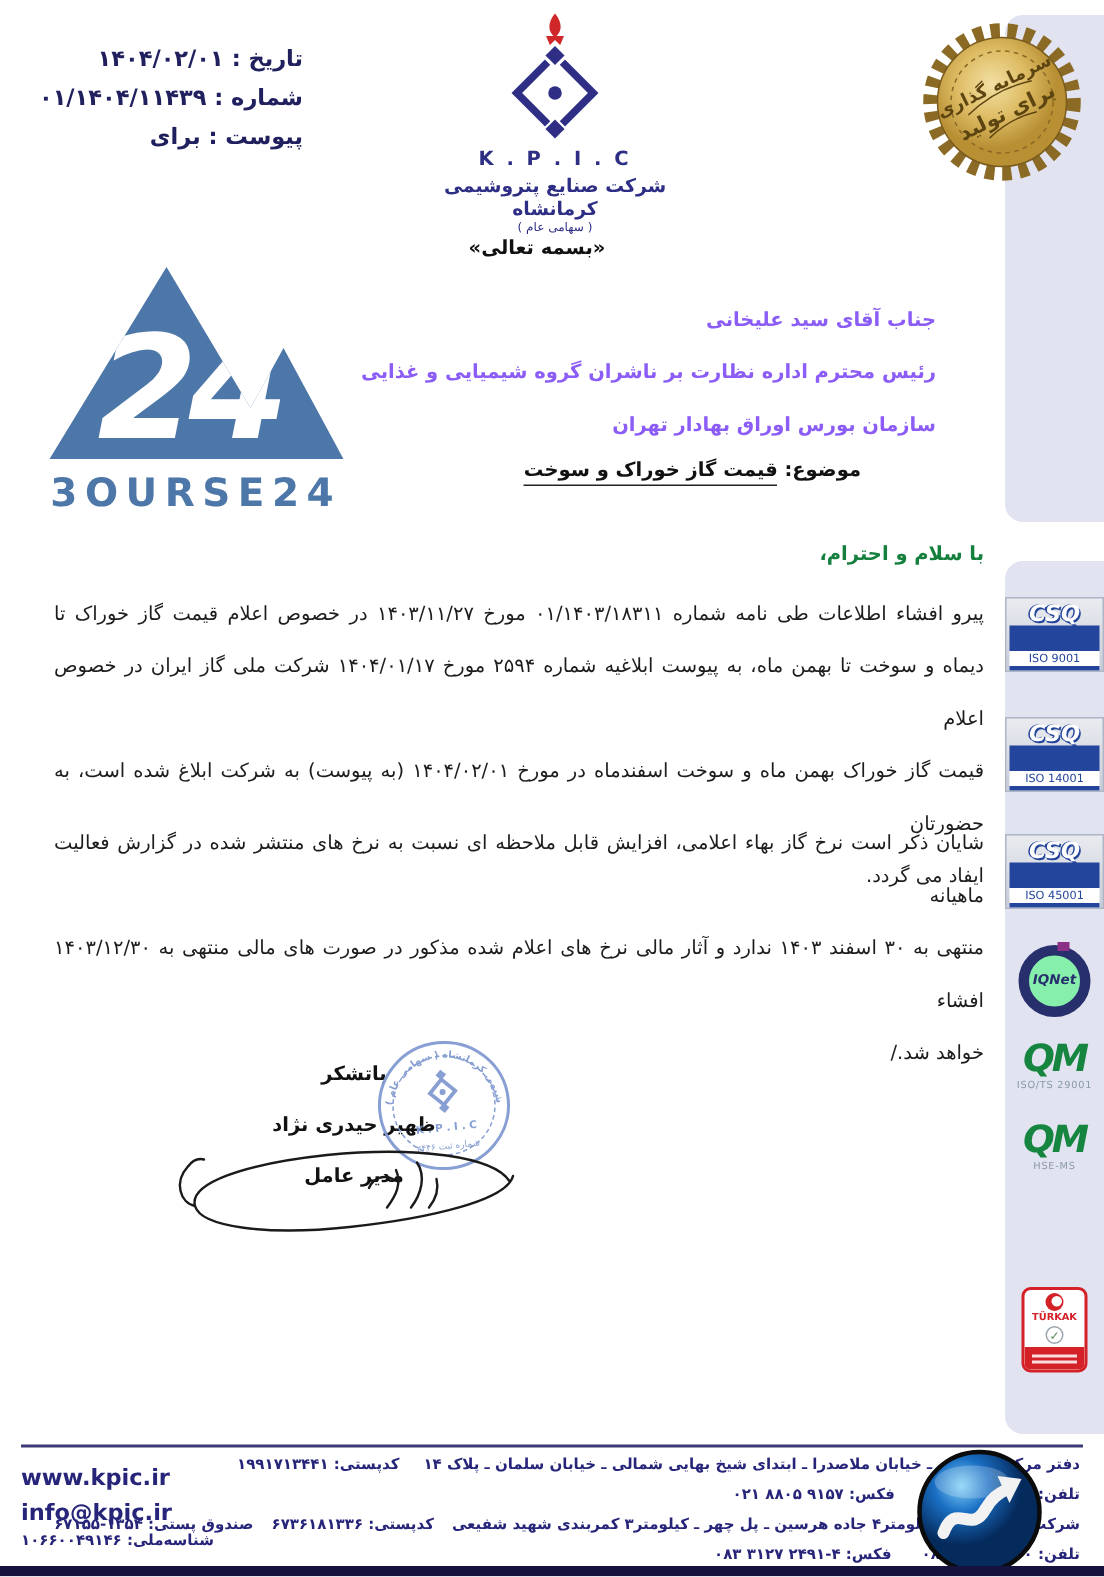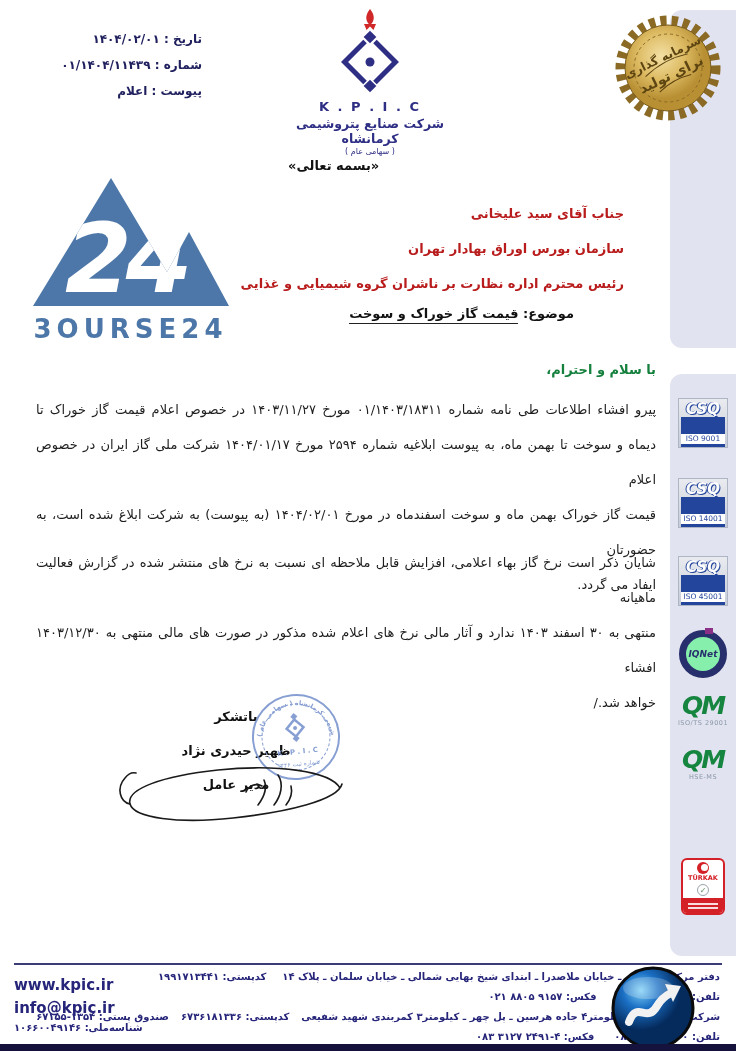--- a/index.html
+++ b/index.html
@@ -9,57 +9,57 @@
   .fa { direction:rtl; }
   .num { direction:ltr; unicode-bidi:isolate; }
 
   
   .strip { position:absolute; right:0; width:66px; background:#e2e3f0; border-radius:12px 0 0 12px; }
   .strip.seg1 { top:10px; height:338px; }
   .strip.seg2 { top:374px; height:582px; }
 
   
   .date-block { position:absolute; left:86px; top:26px; width:116px; text-align:right;
-    color:#20205f; font-size:12px; font-weight:bold; line-height:26px; white-space:nowrap; }
+    color:#20205f; font-size:15px; font-weight:bold; line-height:26px; white-space:nowrap; }
 
   
   .kpic { position:absolute; left:293px; top:6px; width:154px; text-align:center; color:#2e2e85; }
   .kpic-en { font-size:13px; font-weight:bold; letter-spacing:2px; margin-top:1px; }
   .kpic-fa { font-size:12.5px; font-weight:bold; margin-top:2px; }
   .kpic-type { font-size:8px; margin-top:1px; }
 
   
   .seal { position:absolute; left:614px; top:14px; width:108px; height:108px; }
 
   
   .b24 { position:absolute; left:28px; top:176px; width:205px; text-align:center; }
   .b24-word { font-size:26px; font-weight:bold; letter-spacing:5px; color:#4d77a8; margin-top:2px; }
 
   
-  .besmeh { position:absolute; left:288px; top:158px; width:140px; text-align:left;
+  .besmeh { position:absolute; left:288px; top:158px; width:140px; text-align:center;
     font-size:13px; font-weight:bold; color:#111; }
   .recipient { position:absolute; right:112px; top:196px; text-align:right;
-    font-size:13px; font-weight:bold; color:#b91c1c; line-height:35px; white-space:nowrap; }
+    font-size:13px; font-weight:bold; color:#8b5cf6; line-height:35px; white-space:nowrap; }
   .subject { position:absolute; right:162px; top:306px; font-size:13px; font-weight:bold; color:#111; white-space:nowrap; }
   .subject .u { border-bottom:1.5px solid #222; padding-bottom:2px; }
   .salutation { position:absolute; right:80px; top:362px; font-size:13px; font-weight:bold; color:#15803d;text-align:center; }
   .body-par { position:absolute; left:36px; right:80px; color:#1d1d1d; font-size:13px; }
   .body-par .bl { line-height:35px; text-align:justify; text-align-last:justify; }
   .body-par .bl.last { text-align:right; text-align-last:right; }
   .p1 { top:392px; } .p2 { top:545px; }
 
   
   .sig-block { position:absolute; left:172px; top:700px; width:128px; text-align:center;
     font-size:13px; font-weight:bold; color:#111; line-height:34px; }
   .stamp { position:absolute; left:249px; top:690px; width:94px; height:94px; opacity:.92; transform:rotate(-6deg); }
   .sig-draw { position:absolute; left:116px; top:762px; }
 
   
   .badge { position:absolute; right:0; width:66px; display:flex; flex-direction:column; align-items:center; }
-  .csq-box { width:50px; background:linear-gradient(#e9ebef,#c6ccd8); border:1px solid #aeb6c6; padding:2px 2px 0 2px; }
+  .csq-box { width:66px; background:linear-gradient(#e9ebef,#c6ccd8); border:1px solid #aeb6c6; padding:2px 2px 0 2px; }
   .csq-head { text-align:center; font-size:15px; font-weight:bold; font-style:italic; color:#fff;
     text-shadow:1px 1px 0 #24459c, -1px 0 0 #24459c; line-height:16px; }
   .csq-body { height:17px; background:#24459c; }
   .csq-foot { text-align:center; font-size:7.5px; color:#24459c; background:#fff; line-height:10px;
     border-bottom:3px solid #24459c; }
   .iqnet-ring { width:48px; height:48px; border-radius:50%; border:7px solid #272f6d; background:#86efac;
     display:flex; align-items:center; justify-content:center; font-size:9px; font-style:italic;
     font-weight:bold; color:#272f6d; position:relative; }
   .iqnet-ring::before { content:""; position:absolute; top:-9px; left:19px; width:8px; height:6px; background:#8c2f86; }
   .qm-mark { font-size:25px; font-weight:bold; font-style:italic; color:#158540; letter-spacing:-2px; line-height:24px; }
@@ -95,21 +95,21 @@
 <body>
 
 <div class="page">
 
   <div class="strip seg1"></div>
   <div class="strip seg2"></div>
 
   <div class="date-block fa">
     <div><span>تاریخ :</span> <span class="num">۱۴۰۴/۰۲/۰۱</span></div>
     <div><span>شماره :</span> <span class="num">۰۱/۱۴۰۴/۱۱۴۳۹</span></div>
-    <div><span>پیوست :</span> <span>اعلام</span></div>
+    <div><span>پیوست :</span> <span>برای</span></div>
   </div>
 
   <div class="kpic">
     <svg width="130" height="88" viewBox="0 0 130 88">
       <path d="M65,3 C70,9 70,15 65,19 C60,15 60,9 65,3 Z" fill="#d02828"></path>
       <path d="M59,18 L71,18 L68,25 L62,25 Z" fill="#d02828"></path>
       <rect x="63" y="25" width="4" height="7" fill="#2e2e85"></rect>
       <rect x="47" y="38" width="36" height="36" transform="rotate(45 65 56)" fill="none" stroke="#2e2e85" stroke-width="5"></rect>
       <rect x="58" y="23.5" width="14" height="14" transform="rotate(45 65 30.5)" fill="#fff"></rect>
       <rect x="58" y="74.5" width="14" height="14" transform="rotate(45 65 81.5)" fill="#fff"></rect>
@@ -153,22 +153,22 @@
         <text x="34" y="116" font-size="96" font-weight="bold" font-style="italic" fill="#ffffff" font-family="DejaVu Sans, sans-serif" letter-spacing="-6">24</text>
       </g>
     </svg>
     <div class="b24-word">3OURSE24</div>
   </div>
 
   <div class="besmeh fa">«بسمه تعالی»</div>
 
   <div class="recipient fa">
     <div>جناب آقای سید علیخانی</div>
+    <div>رئیس محترم اداره نظارت بر ناشران گروه شیمیایی و غذایی</div>
     <div>سازمان بورس اوراق بهادار تهران</div>
-    <div>رئیس محترم اداره نظارت بر ناشران گروه شیمیایی و غذایی</div>
   </div>
 
   <div class="subject fa">
     <span>موضوع:</span>
     <span class="u">قیمت گاز خوراک و سوخت</span>
   </div>
 
   <div class="salutation fa">با سلام و احترام،</div>
 
   <div class="body-par p1 fa">

